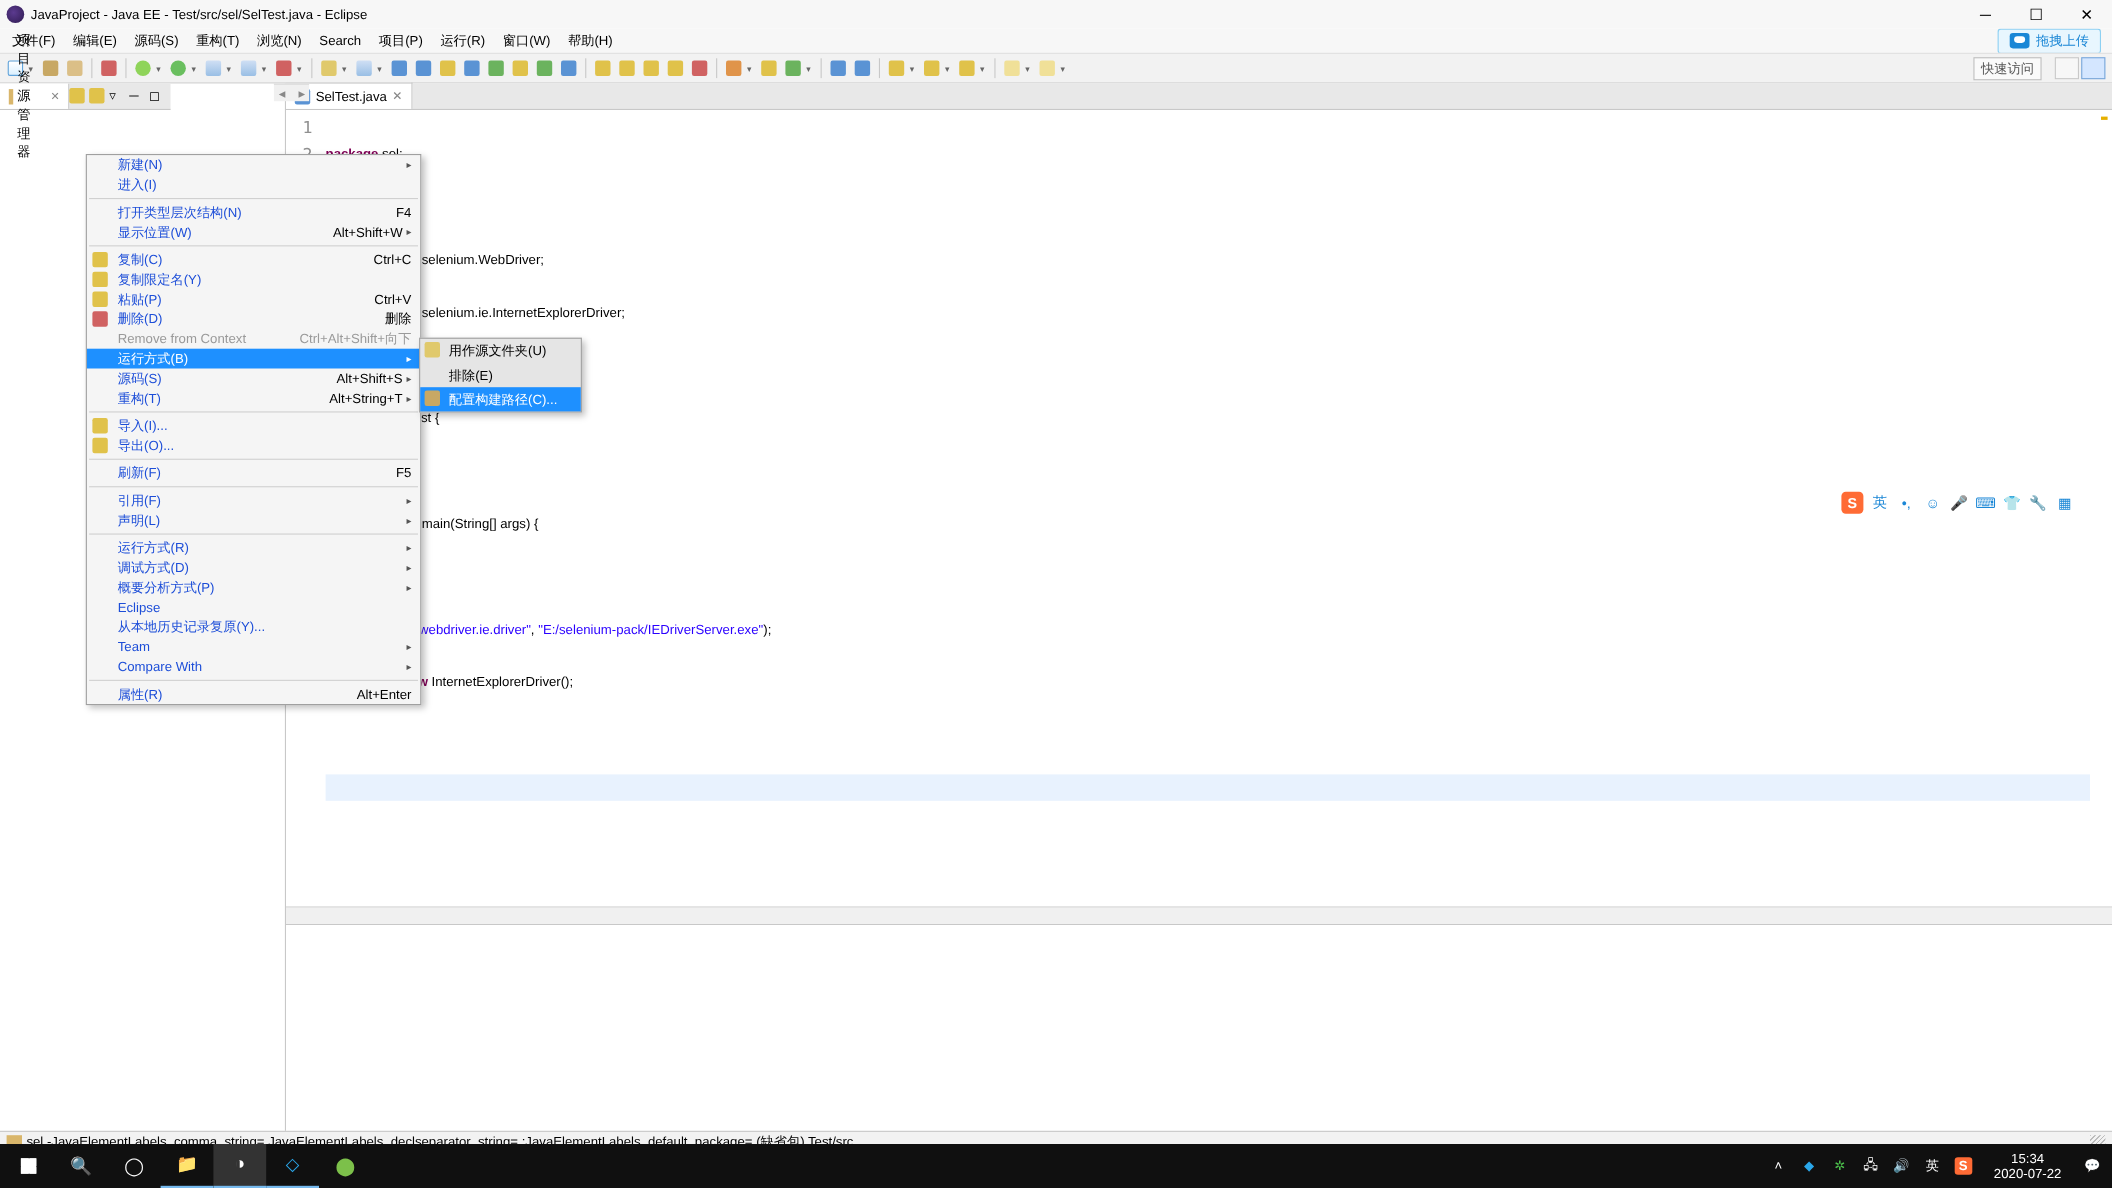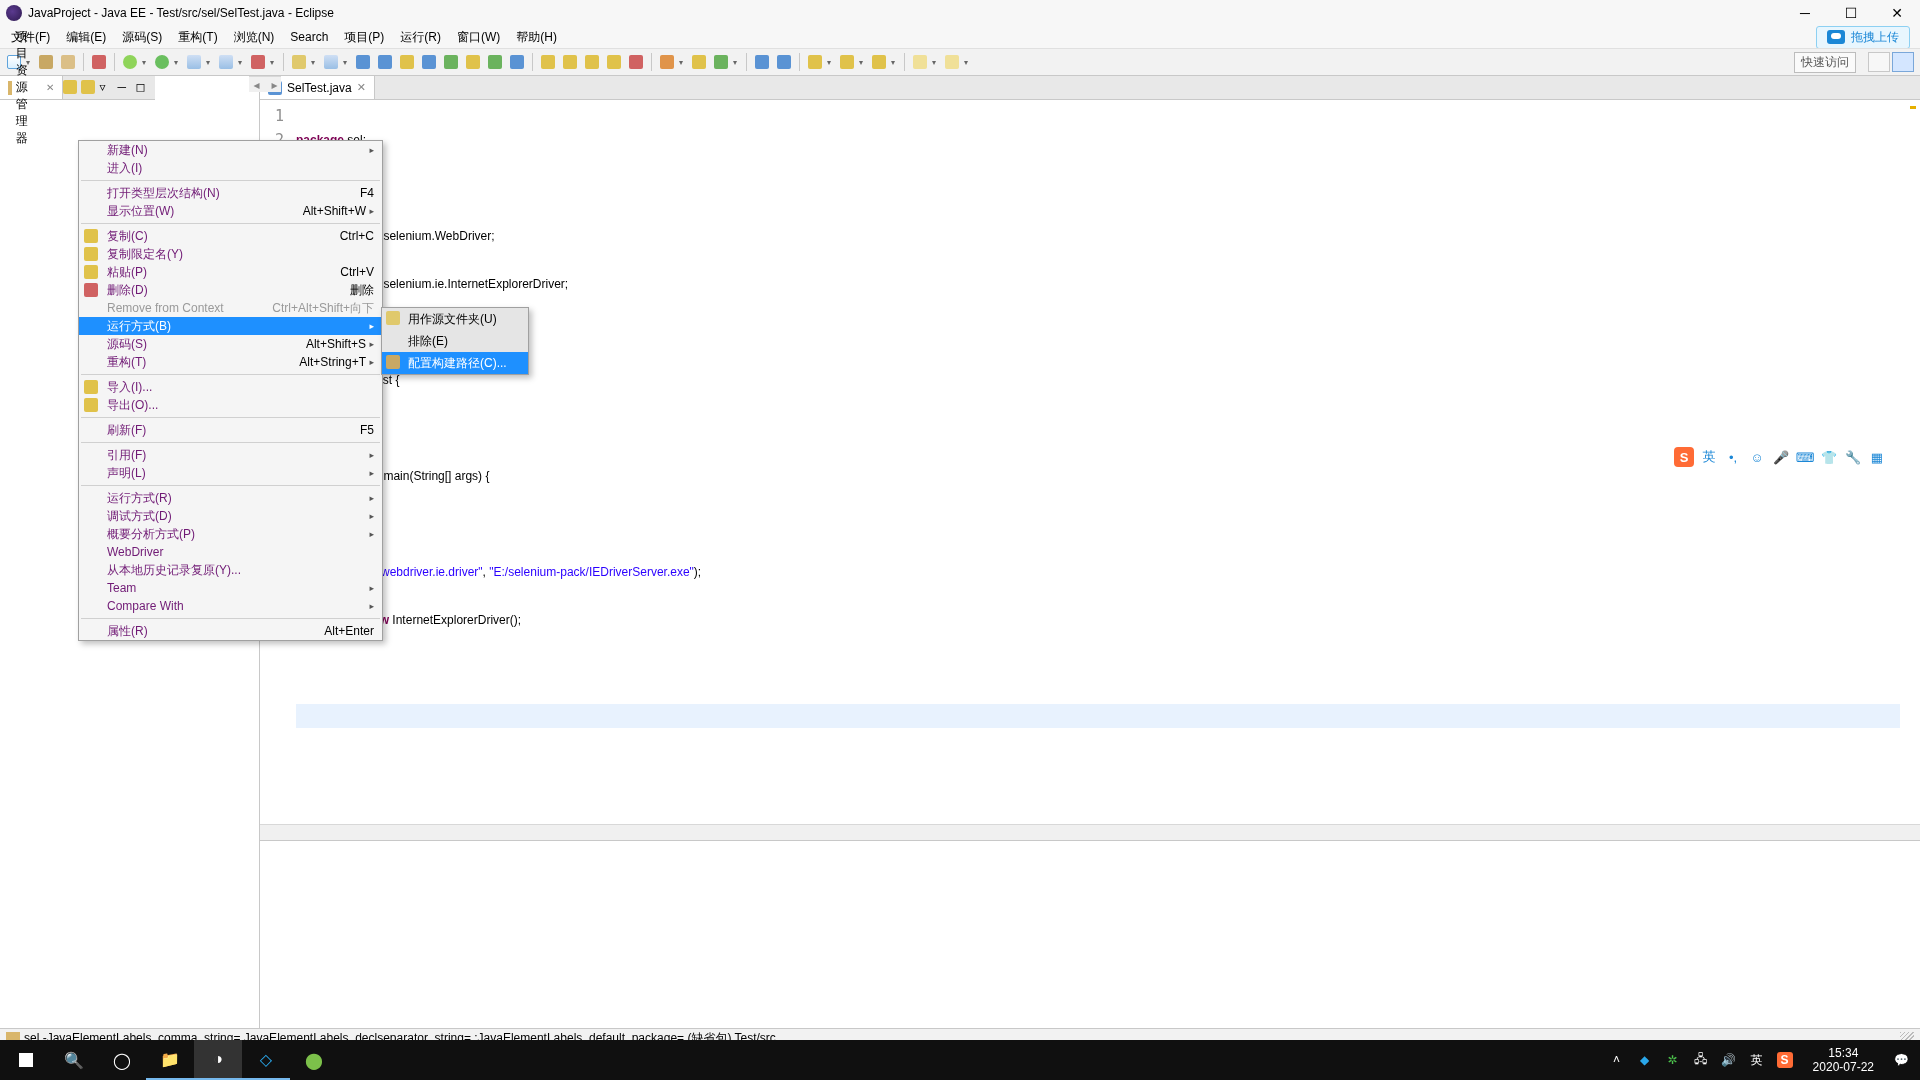--- a/index.html
+++ b/index.html
@@ -58,21 +58,21 @@
 .ti-pkg{background:#d9b66b;}
 .ti-file{background:#e8f0ff;border:1px solid #9abfe5;}
 .ti-lib{background:#cfd8e8;}
 .ti-jar{background:#d0d0d0;border-radius:3px;}
 .tree-row .lbl { color:#000;}
 
 
 .ctx-menu { position:absolute; top:140px; left:78px; width:305px; background:#f5f5f5; border:1px solid #a0a0a0; box-shadow:3px 3px 6px rgba(0,0,0,.25); z-index:10;}
 .ctx-menu .itm { display:flex; align-items:center; height:18px; padding:0 8px 0 4px;}
 .ctx-menu .itm .ci-ico { width:16px; height:16px; margin-right:8px; display:flex; align-items:center; justify-content:center;}
-.ctx-menu .itm .lbl { flex:1; color:#701a75;}
+.ctx-menu .itm .lbl { flex:1; color:#1d4ed8;}
 .ctx-menu .itm .hint { color:#000;}
 .ctx-menu .itm .arw { width:8px; text-align:right; color:#555; font-size:9px;}
 .ctx-menu .sep-line { height:1px; background:#d0d0d0; margin:3px 2px;}
 .ctx-menu .itm.highlight { background:#1e90ff; }
 .ctx-menu .itm.highlight .lbl,.ctx-menu .itm.highlight .hint,.ctx-menu .itm.highlight .arw{color:#fff;}
 .ctx-menu .itm.disabled .lbl,.ctx-menu .itm.disabled .hint{color:#9a9a9a;}
 
 .sub-menu { position:absolute; top:307px; left:381px; width:148px; background:#e5e5e5; border:1px solid #a0a0a0; box-shadow:3px 3px 6px rgba(0,0,0,.25); z-index:11;}
 .sub-menu .itm { display:flex; align-items:center; height:22px; padding:0 6px 0 4px;}
 .sub-menu .itm .ci-ico{width:16px;height:16px;margin-right:6px;}
@@ -538,21 +538,21 @@
       <span class="lbl">调试方式(D)</span>
       <span class="arw">▸</span>
     </div>
   <div class="itm">
       <span class="ci-ico"></span>
       <span class="lbl">概要分析方式(P)</span>
       <span class="arw">▸</span>
     </div>
   <div class="itm">
       <span class="ci-ico"></span>
-      <span class="lbl">WebDriver</span>
+      <span class="lbl">Eclipse</span>
     </div>
   <div class="itm">
       <span class="ci-ico"></span>
       <span class="lbl">从本地历史记录复原(Y)...</span>
     </div>
   <div class="itm">
       <span class="ci-ico"></span>
       <span class="lbl">Team</span>
       <span class="arw">▸</span>
     </div>

